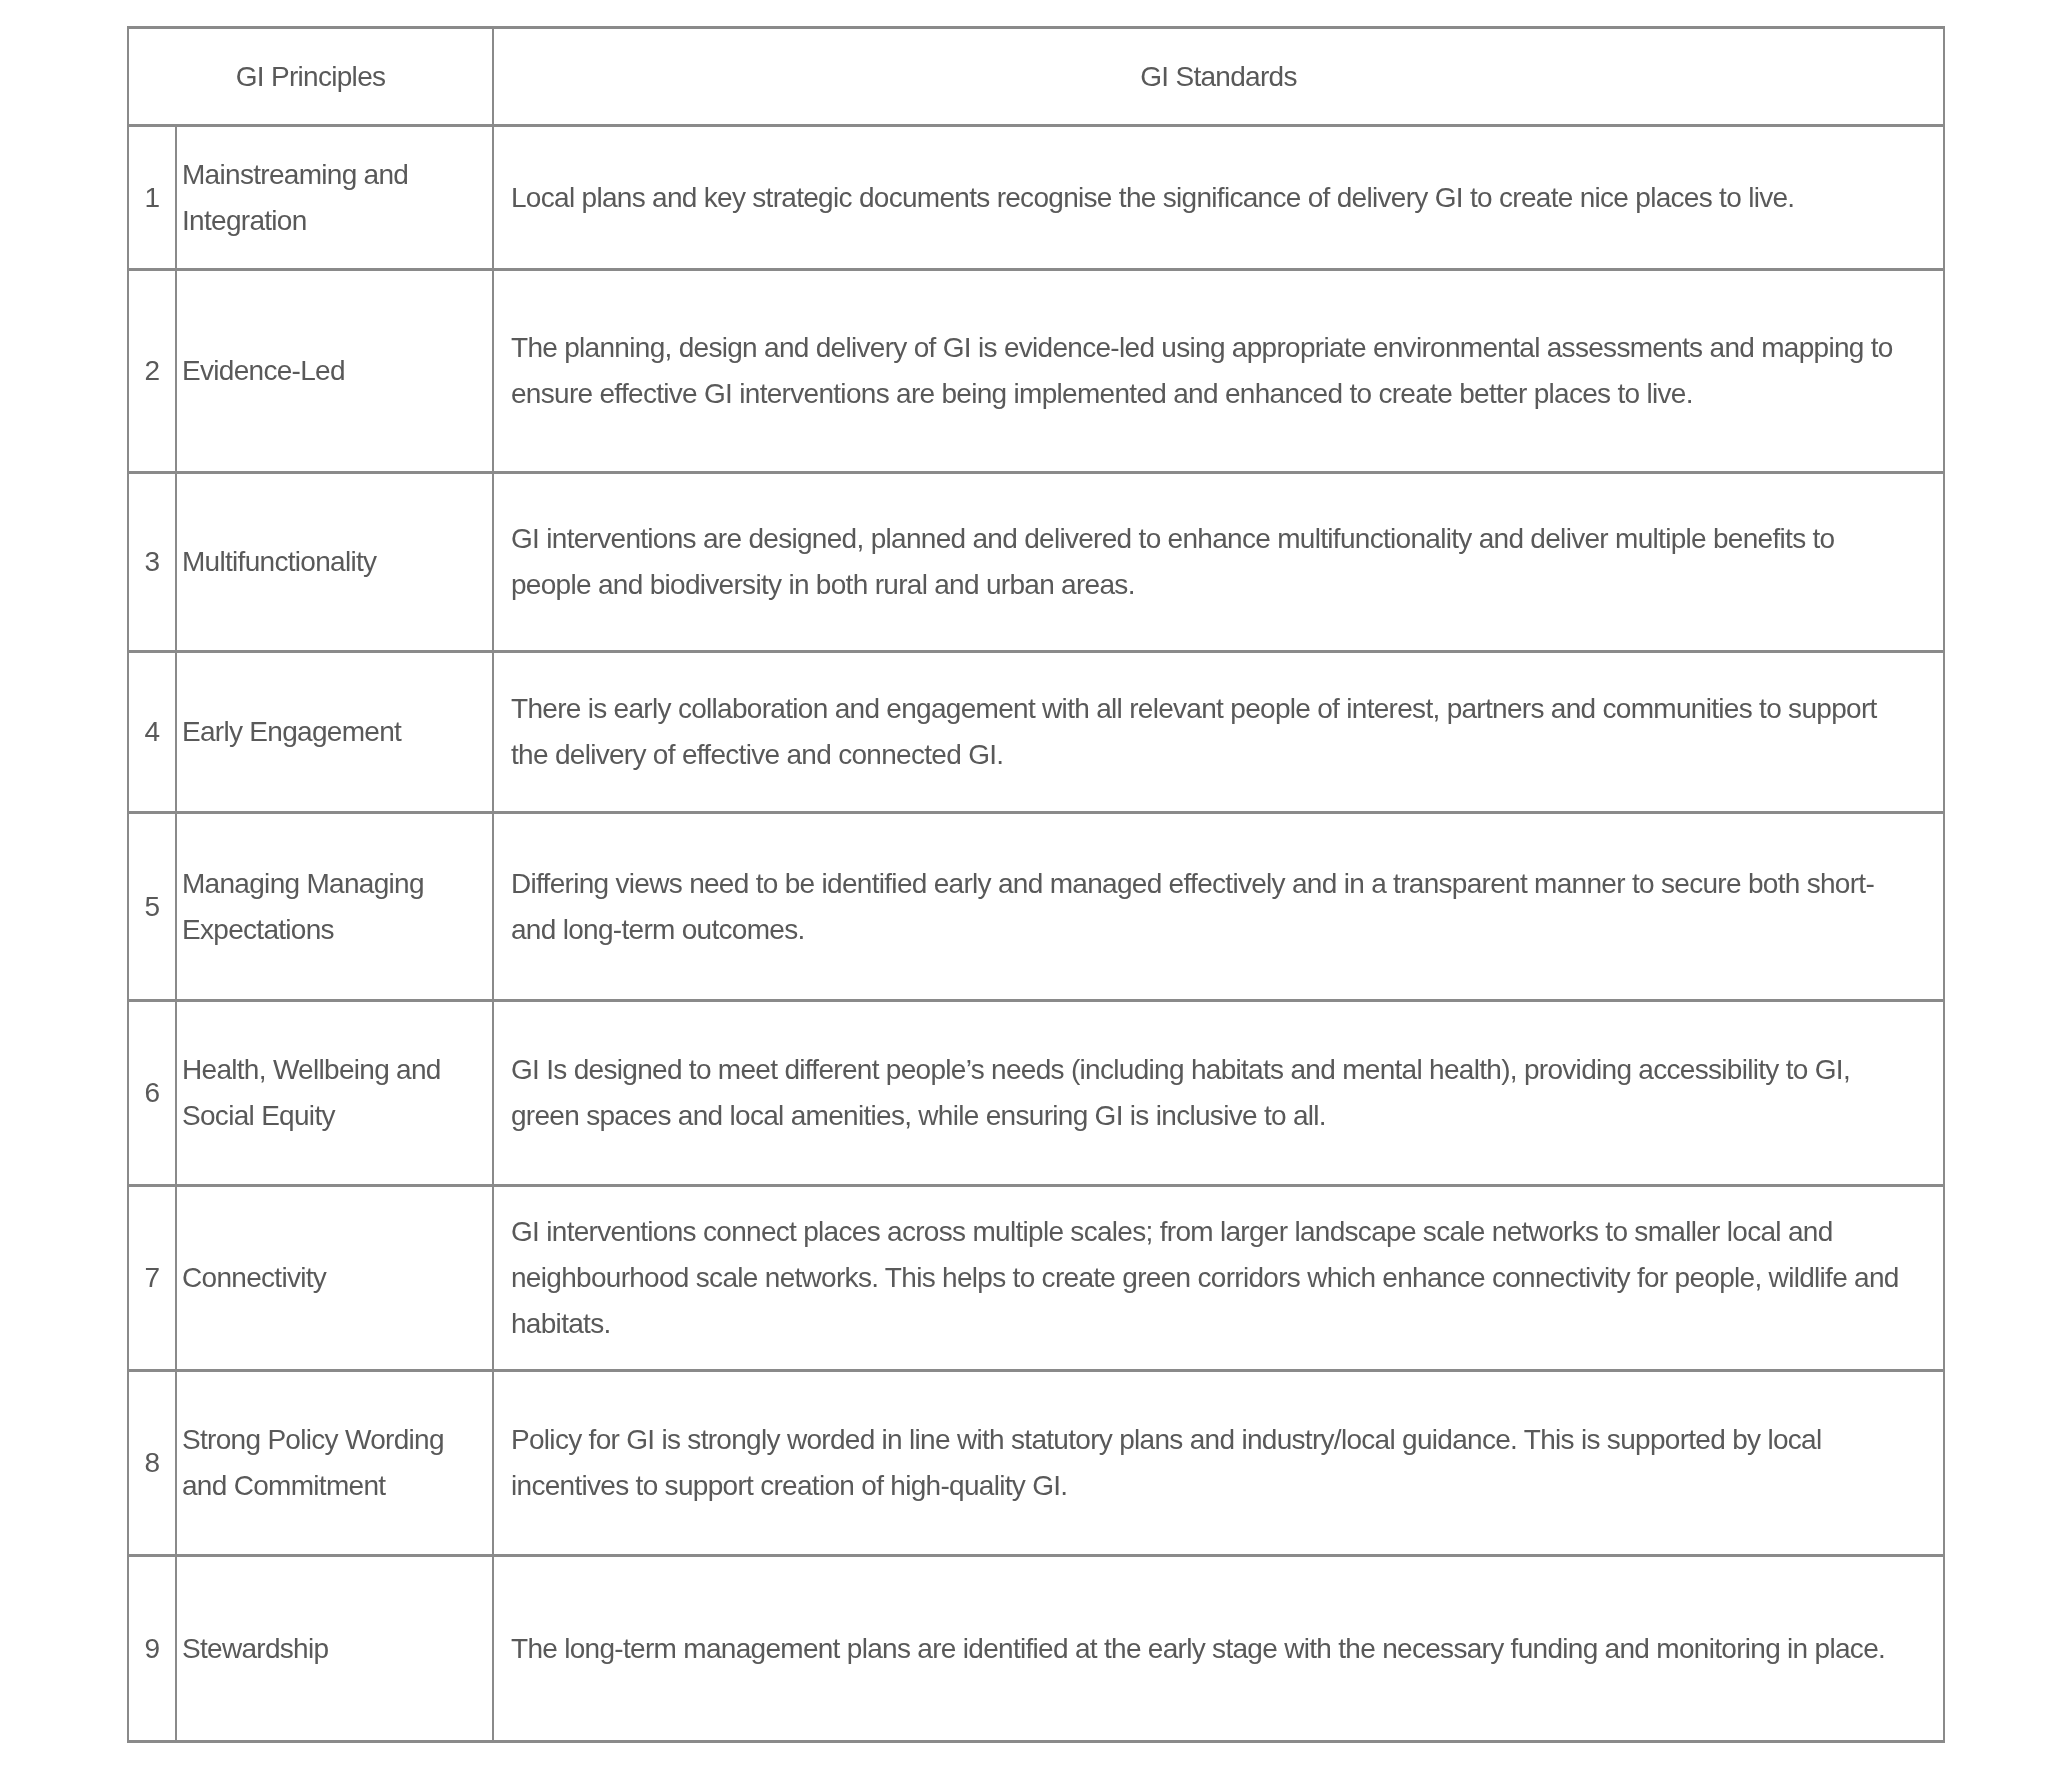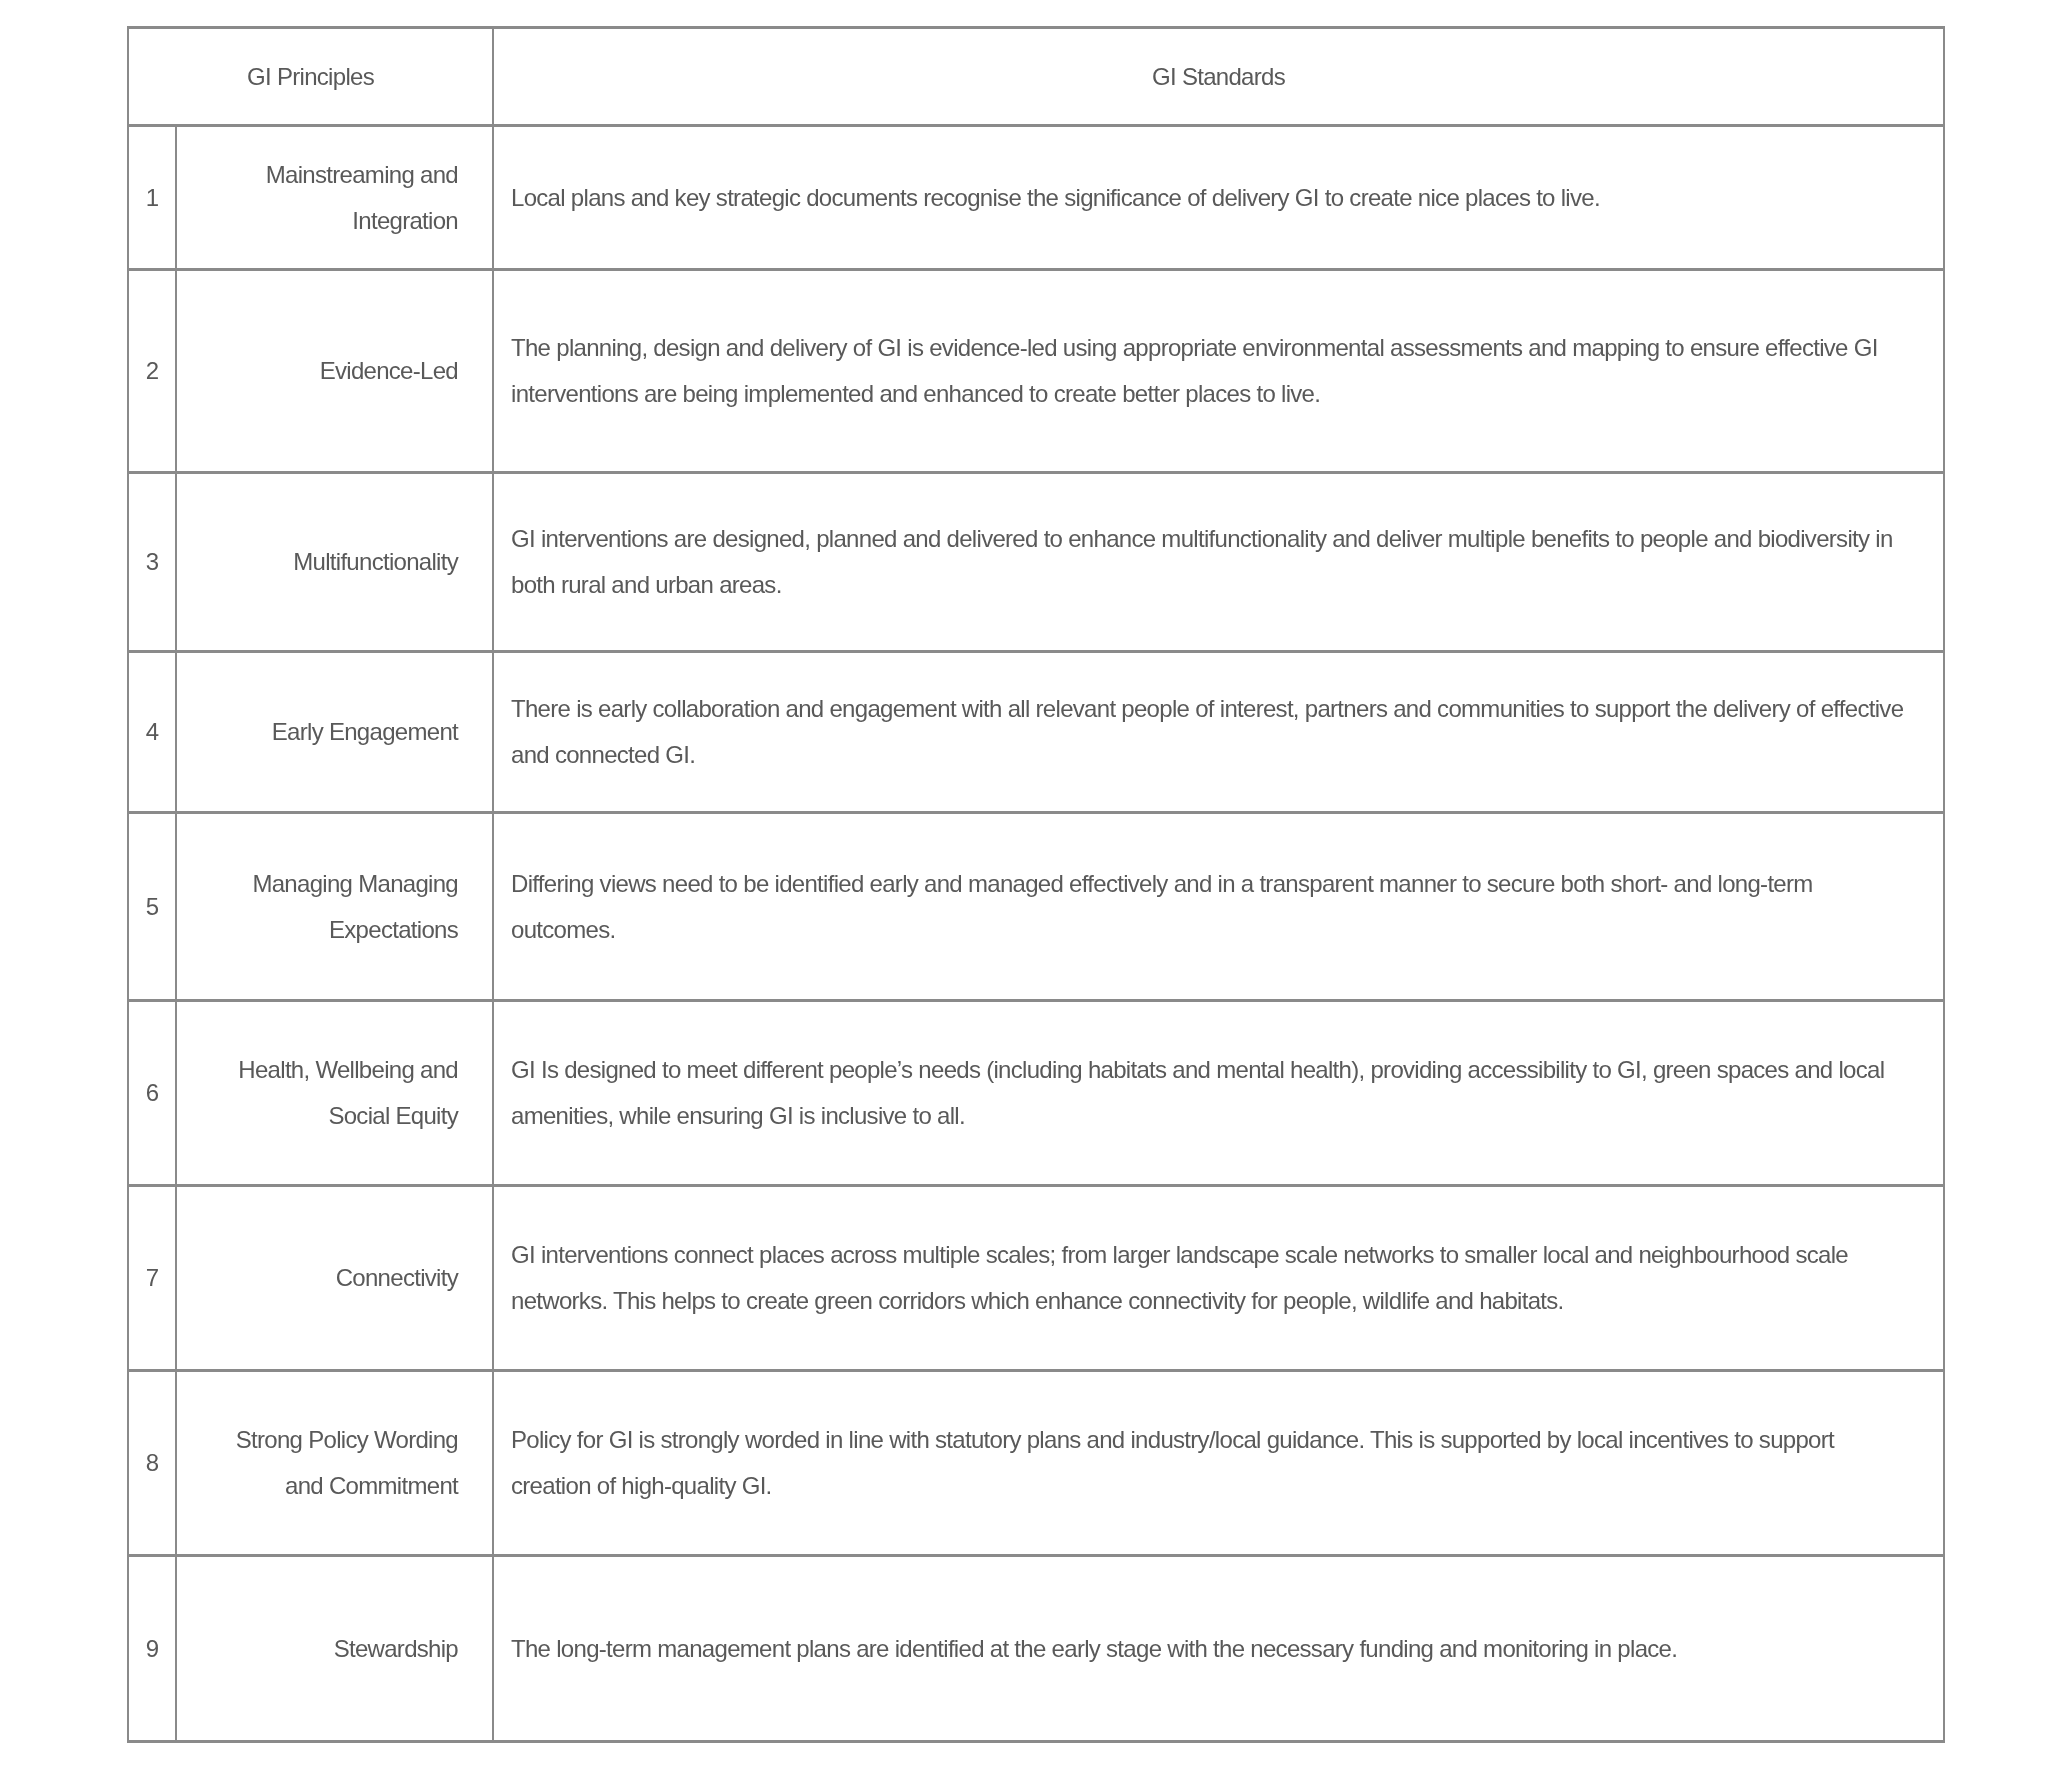--- a/index.html
+++ b/index.html
@@ -14,21 +14,21 @@
     font-family: "Liberation Sans", sans-serif;
     color: #595959;
   }
   table.gi-table {
     position: absolute;
     left: 127px;
     top: 26px;
     width: 1817px;
     border-collapse: collapse;
     table-layout: fixed;
-    font-size: 24px;
+    font-size: 28px;
     line-height: 46px;
     letter-spacing: -0.7px;
     color: #595959;
   }
   .gi-table th, .gi-table td {
     border: 2.5px solid #8a8a8a;
     border-top-width: 3.3px;
     border-bottom-width: 3.3px;
     background: #ffffff;
     vertical-align: middle;
@@ -37,22 +37,22 @@
   }
   .gi-table th {
     text-align: center;
     padding: 0 8.3px;
   }
   .gi-table td.num {
     text-align: center;
     padding: 0;
   }
   .gi-table td.principle {
-    text-align: right;
-    padding: 0 34px;
+    text-align: left;
+    padding: 0 5px;
   }
   .gi-table td.standard {
     text-align: left;
     padding: 0 30px 0 17px;
   }
   tr.rh  { height: 98px; }
   tr.r1  { height: 144px; }
   tr.r2  { height: 203px; }
   tr.r3  { height: 179px; }
   tr.r4  { height: 161px; }

